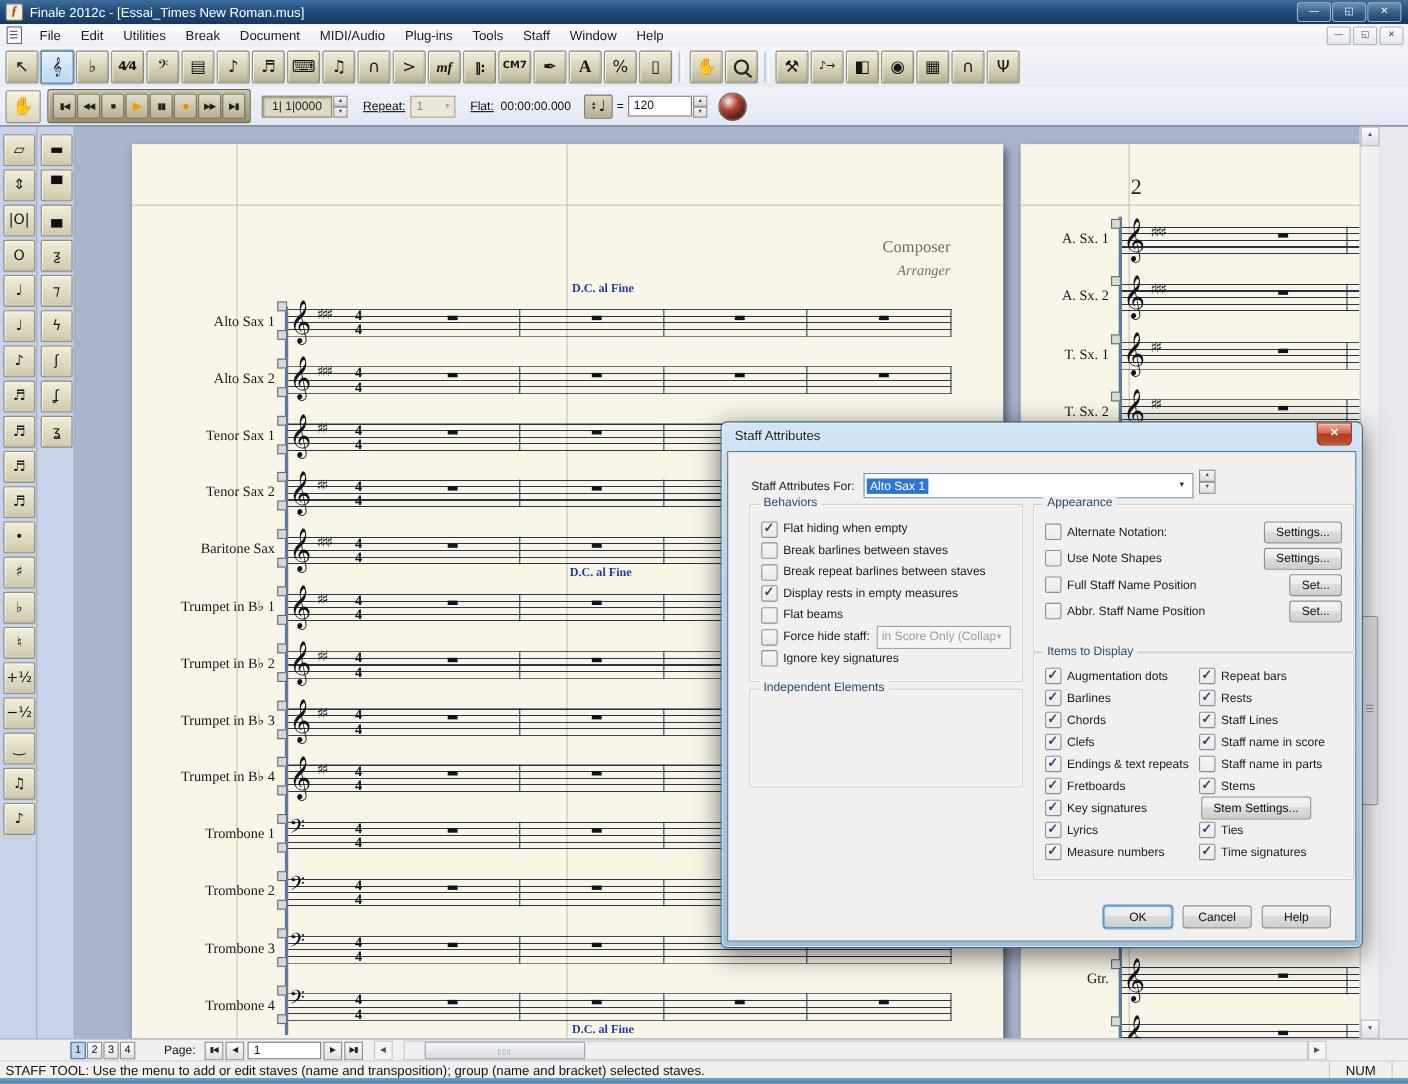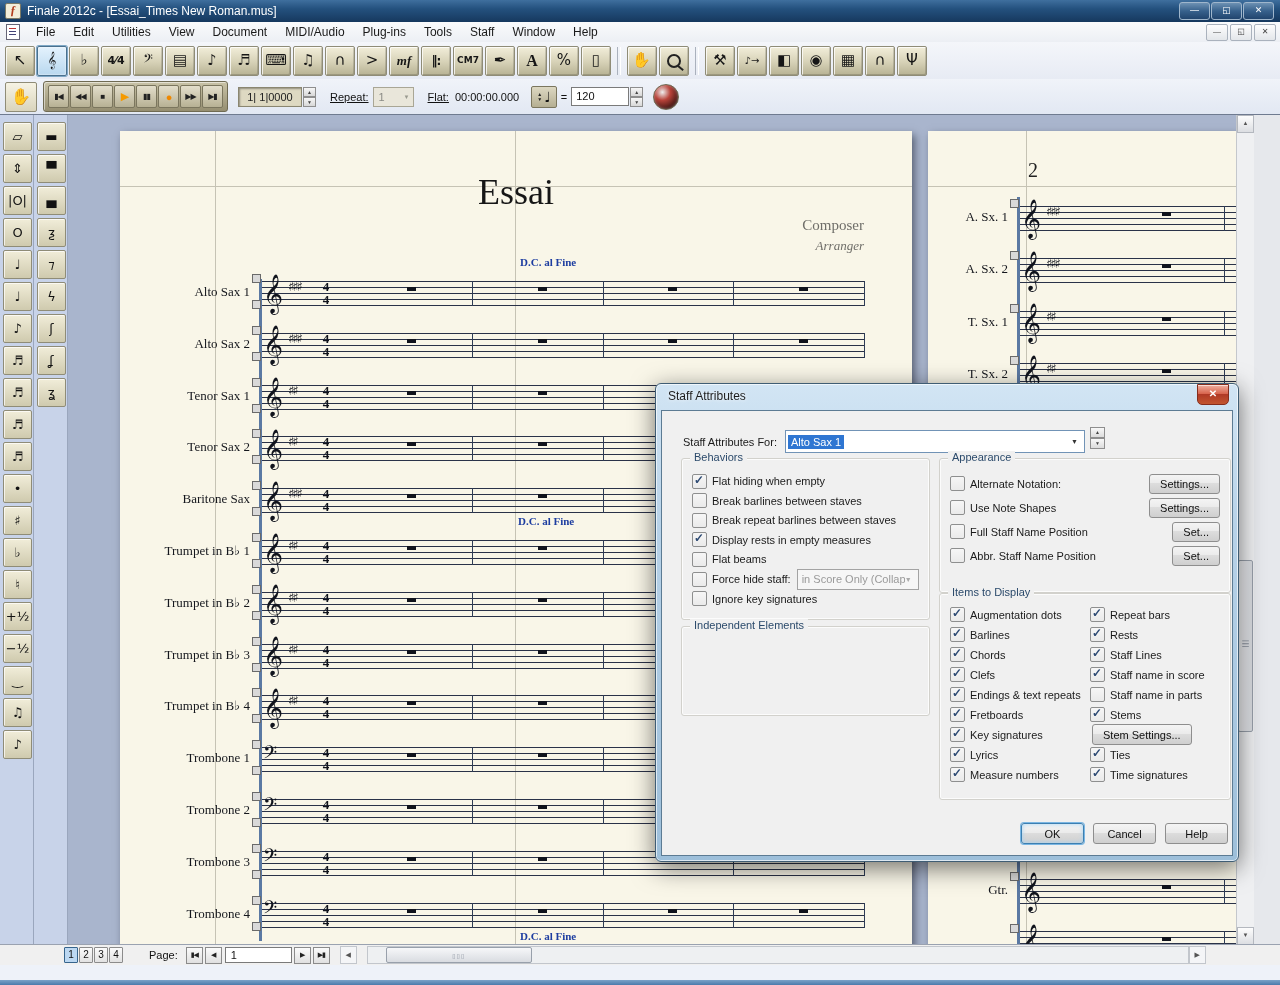--- a/index.html
+++ b/index.html
@@ -195,21 +195,21 @@
   .g-behaviors .cbrow{margin-top:4.6px;}
   .cb{width:13px;height:13px;flex:0 0 13px;border:1px solid #8e8f8f;border-radius:2px;margin-right:5px;
     background:linear-gradient(#f6f6f6,#eaeaea);position:relative;}
   .cb.checked::after{content:"✓";position:absolute;left:1px;top:-2px;font-size:12px;font-weight:bold;color:#2d4a73;}
   .wbtn{height:21px;border:1px solid #8e8e8e;border-radius:3px;font-family:"Liberation Sans",sans-serif;
     font-size:11px;color:#111;background:linear-gradient(#f4f4f4,#ebebeb 45%,#dddddd 46%,#cfcfcf);padding:0 10px;}
   .wbtn.mini{height:20px;margin-left:auto;margin-right:10px;}
   .g-appearance .cbrow{margin-top:9px;}
   .items-cols{display:flex;padding-top:2px;}
   .col-left{width:140px;} .col-right{flex:1;}
-  .dlg-buttons{position:absolute;right:4px;bottom:11px;display:flex;gap:9px;justify-content:space-between;}
+  .dlg-buttons{position:absolute;right:22px;bottom:11px;display:flex;gap:9px;justify-content:space-between;}
   .dlg-buttons .wbtn{width:63px;height:21px;padding:0;}
   .wbtn.focused{border-color:#3c7fb1;box-shadow:0 0 0 1px #7ab6e3, inset 0 0 4px #a5d4f5;}
   .indep-select{margin-left:8px;}
 </style>
 </head>
 <body>
 
 <div id="app">
 
   <div class="titlebar">
@@ -223,21 +223,21 @@
       </div>
   </div>
 
   <div class="menubar">
     <span class="doc-icon"></span>
     <div style="display:flex">
 
     <span class="menu-item">File</span>
         <span class="menu-item">Edit</span>
         <span class="menu-item">Utilities</span>
-        <span class="menu-item">View</span>
+        <span class="menu-item">Break</span>
         <span class="menu-item">Document</span>
         <span class="menu-item">MIDI/Audio</span>
         <span class="menu-item">Plug-ins</span>
         <span class="menu-item">Tools</span>
         <span class="menu-item">Staff</span>
         <span class="menu-item">Window</span>
         <span class="menu-item">Help</span>
       </div>
     <div class="mdi-controls">
 
@@ -495,21 +495,20 @@
         </span>
         <span class="pbtn2" style="left: 37px; top: 263px;">
           <span class="glyph mus">ʓ</span>
         </span>
       </div>
 
     <div class="page page-left">
       <span class="guide-v" style="left:95px"></span>
       <span class="guide-v" style="left:395px"></span>
       <span class="guide-h" style="top:55px"></span>
-      <div class="score-title">Essai</div>
       <div class="score-composer">Composer</div>
       <div class="score-arranger">Arranger</div>
       <div class="dc dc1">D.C. al Fine</div>
       <div class="dc dc2">D.C. al Fine</div>
       <div class="dc dc3">D.C. al Fine</div>
       <span class="group-line gl-left"></span>
       <div>
 
           <div class="staff-row clef-treble" style="top: 150px;">
             <span class="staff-name">Alto Sax 1</span>
@@ -1086,15 +1085,19 @@
     <span class="nbtn"><i style="font-style:normal;letter-spacing:-1px">▶</i></span>
         <span class="nbtn"><i style="font-style:normal;letter-spacing:-1px">▶▮</i></span>
       </span>
     <span class="hbtn" style="margin-left:10px">◀</span>
     <div class="hscroll">
       <span class="hs-thumb"></span>
     </div>
     <span class="hbtn">▶</span>
   </div>
 
+  <div class="statusbar">
+    <span class="status-msg">STAFF TOOL: Use the menu to add or edit staves (name and transposition); group (name and bracket) selected staves.</span>
+    <span class="status-num">NUM</span>
+  </div>
   <div class="bottomedge"></div>
 
 </div>
 
 </body></html>

